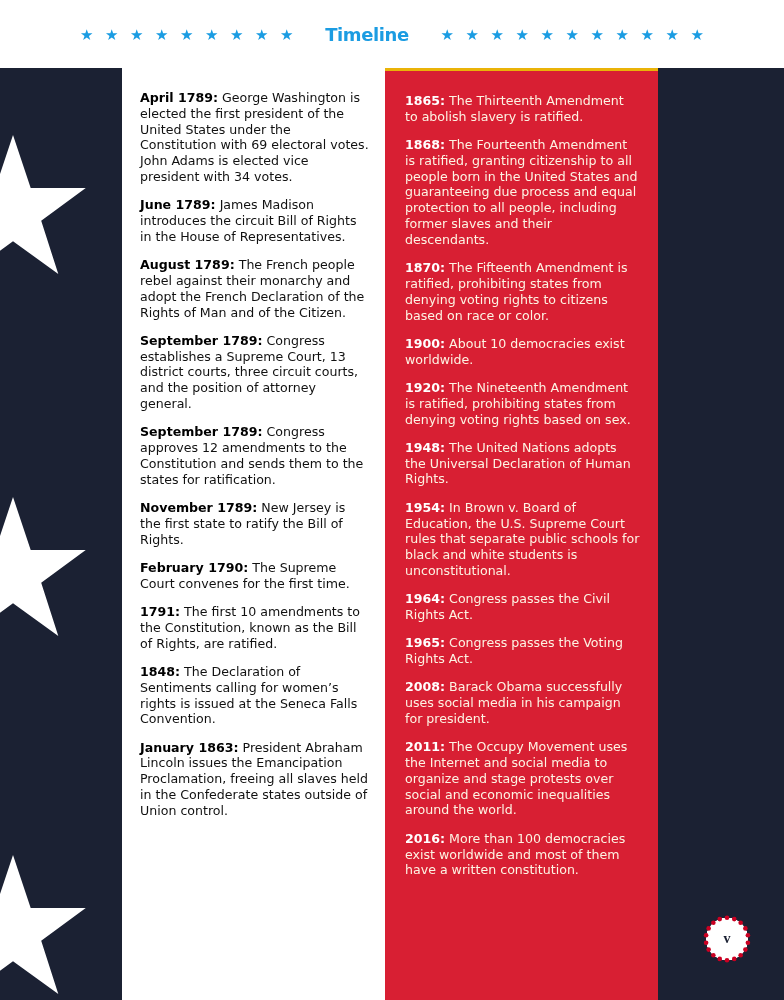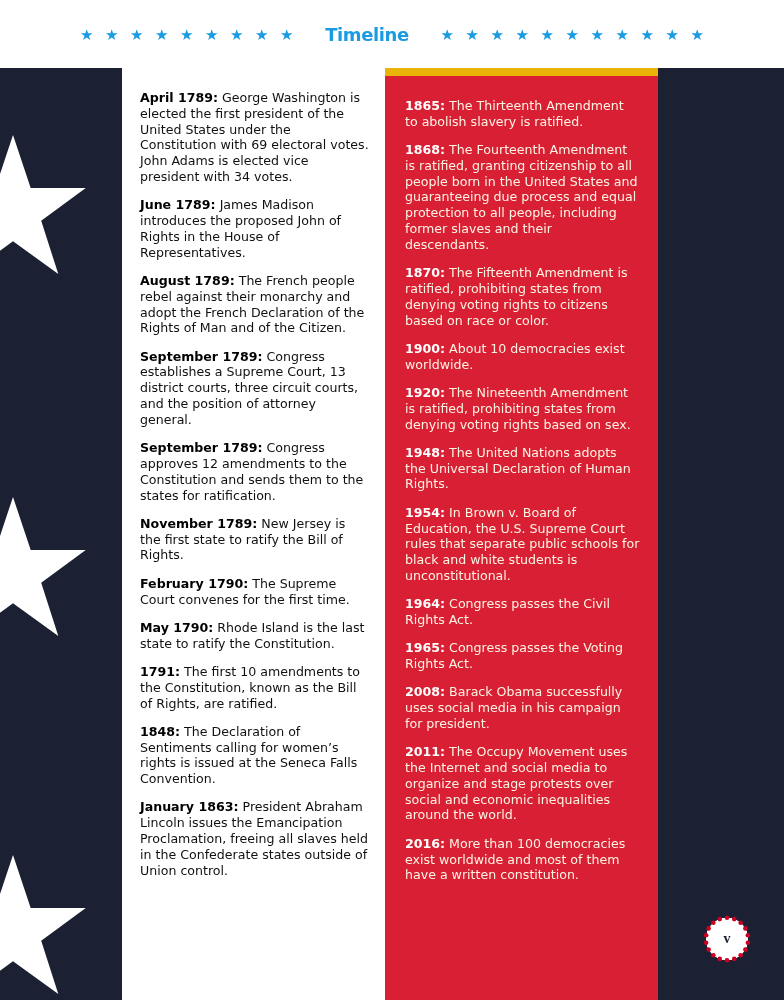--- a/index.html
+++ b/index.html
@@ -96,21 +96,21 @@
 
   .col-red {
     position: absolute;
     left: 385px;
     top: 68px;
     width: 273px;
     height: 932px;
     background: #d81f33;
     z-index: 4;
     padding: 22px 18px 16px 20px;
-    border-top: 8px solid #eab308;
+    border-top: 3px solid #eab308;
   }
 
   
   .entry {
     font-size: 12.6px;
     line-height: 1.255;
     margin-bottom: 12.5px;
   }
   .col-white .entry {
     color: #111111;
@@ -188,27 +188,26 @@
         <span class="hstar">★</span>
         <span class="hstar">★</span>
         <span class="hstar">★</span>
         <span class="hstar">★</span>
       </div>
   </div>
 
   <div class="col-white">
     <div id="left-entries">
         <p class="entry"><span class="lbl">April 1789:</span><span> George Washington is elected the first president of the United States under the Constitution with 69 electoral votes. John Adams is elected vice president with 34 votes.</span></p>
-        <p class="entry"><span class="lbl">June 1789:</span><span> James Madison introduces the proposed John of Rights in the House of Representatives.</span></p>
+        <p class="entry"><span class="lbl">June 1789:</span><span> James Madison introduces the circuit Bill of Rights in the House of Representatives.</span></p>
         <p class="entry"><span class="lbl">August 1789:</span><span> The French people rebel against their monarchy and adopt the French Declaration of the Rights of Man and of the Citizen.</span></p>
         <p class="entry"><span class="lbl">September 1789:</span><span> Congress establishes a Supreme Court, 13 district courts, three circuit courts, and the position of attorney general.</span></p>
         <p class="entry"><span class="lbl">September 1789:</span><span> Congress approves 12 amendments to the Constitution and sends them to the states for ratification.</span></p>
         <p class="entry"><span class="lbl">November 1789:</span><span> New Jersey is the first state to ratify the Bill of Rights.</span></p>
         <p class="entry"><span class="lbl">February 1790:</span><span> The Supreme Court convenes for the first time.</span></p>
-        <p class="entry"><span class="lbl">May 1790:</span><span> Rhode Island is the last state to ratify the Constitution.</span></p>
         <p class="entry"><span class="lbl">1791:</span><span> The first 10 amendments to the Constitution, known as the Bill of Rights, are ratified.</span></p>
         <p class="entry"><span class="lbl">1848:</span><span> The Declaration of Sentiments calling for women’s rights is issued at the Seneca Falls Convention.</span></p>
         <p class="entry"><span class="lbl">January 1863:</span><span> President Abraham Lincoln issues the Emancipation Proclamation, freeing all slaves held in the Confederate states outside of Union control.</span></p>
       </div>
   </div>
 
   <div class="col-red">
     <div id="right-entries">
         <p class="entry"><span class="lbl">1865:</span><span> The Thirteenth Amendment to abolish slavery is ratified.</span></p>
         <p class="entry"><span class="lbl">1868:</span><span> The Fourteenth Amendment is ratified, granting citizenship to all people born in the United States and guaranteeing due process and equal protection to all people, including former slaves and their descendants.</span></p>

